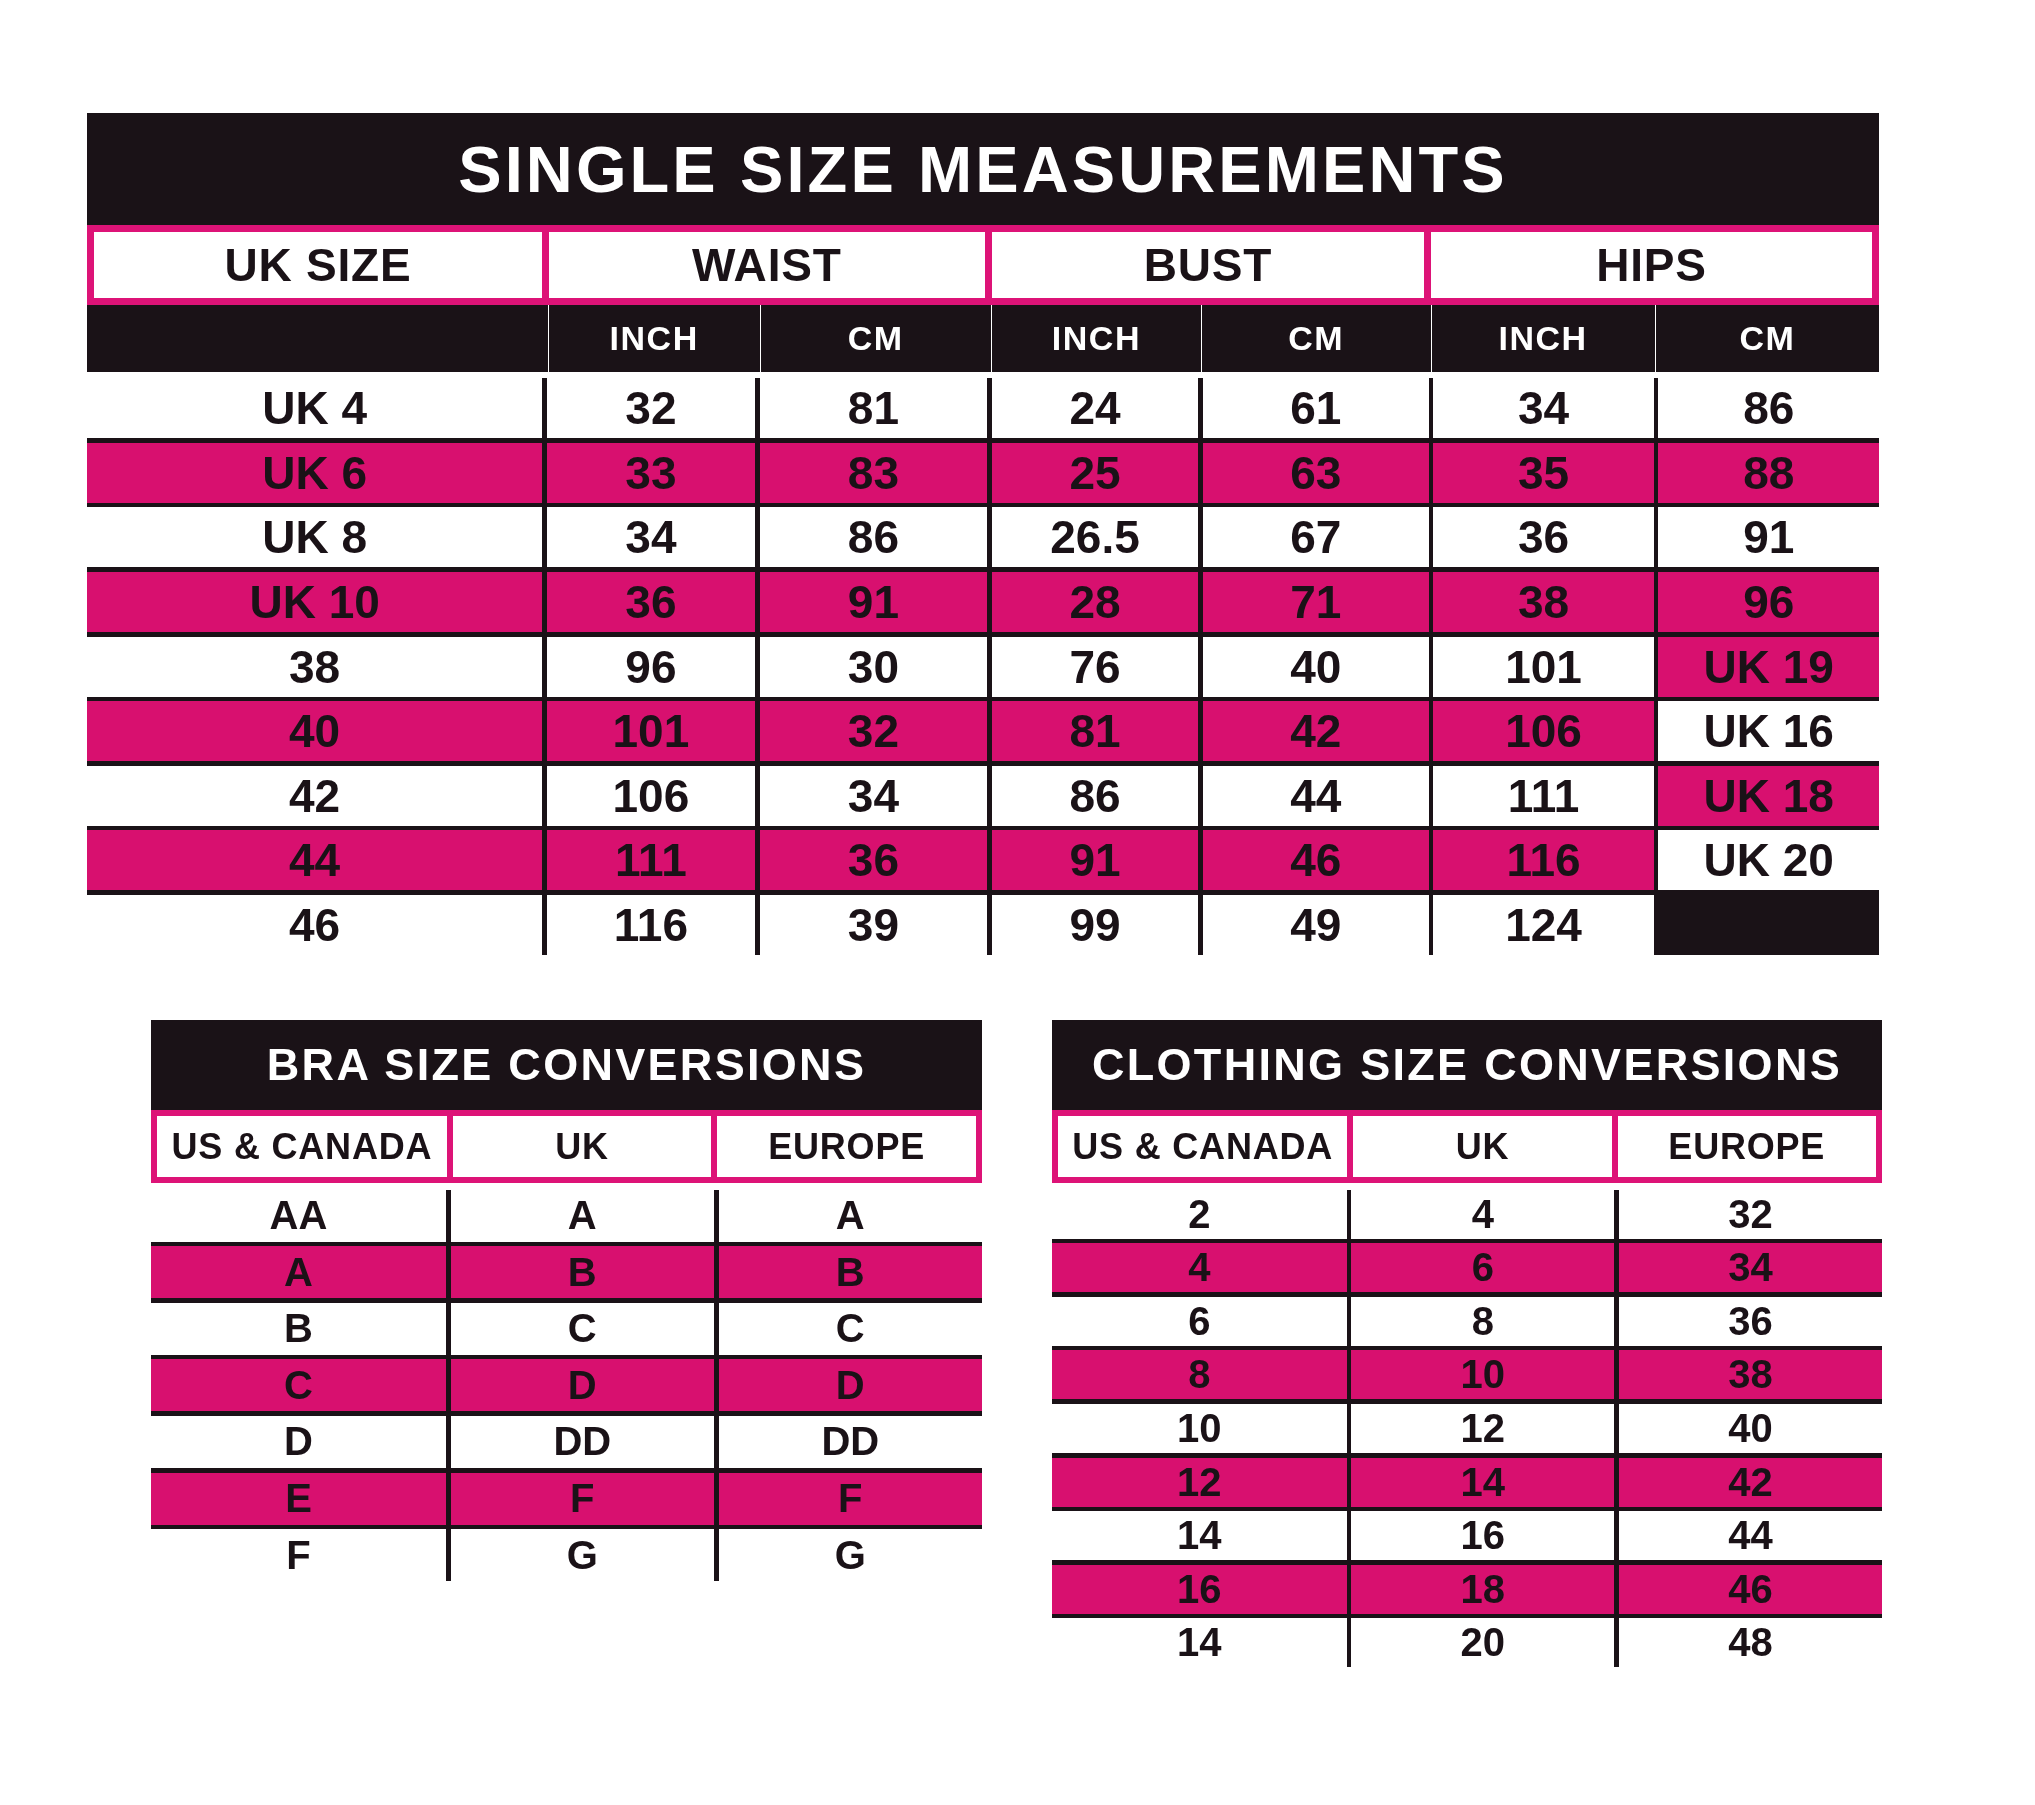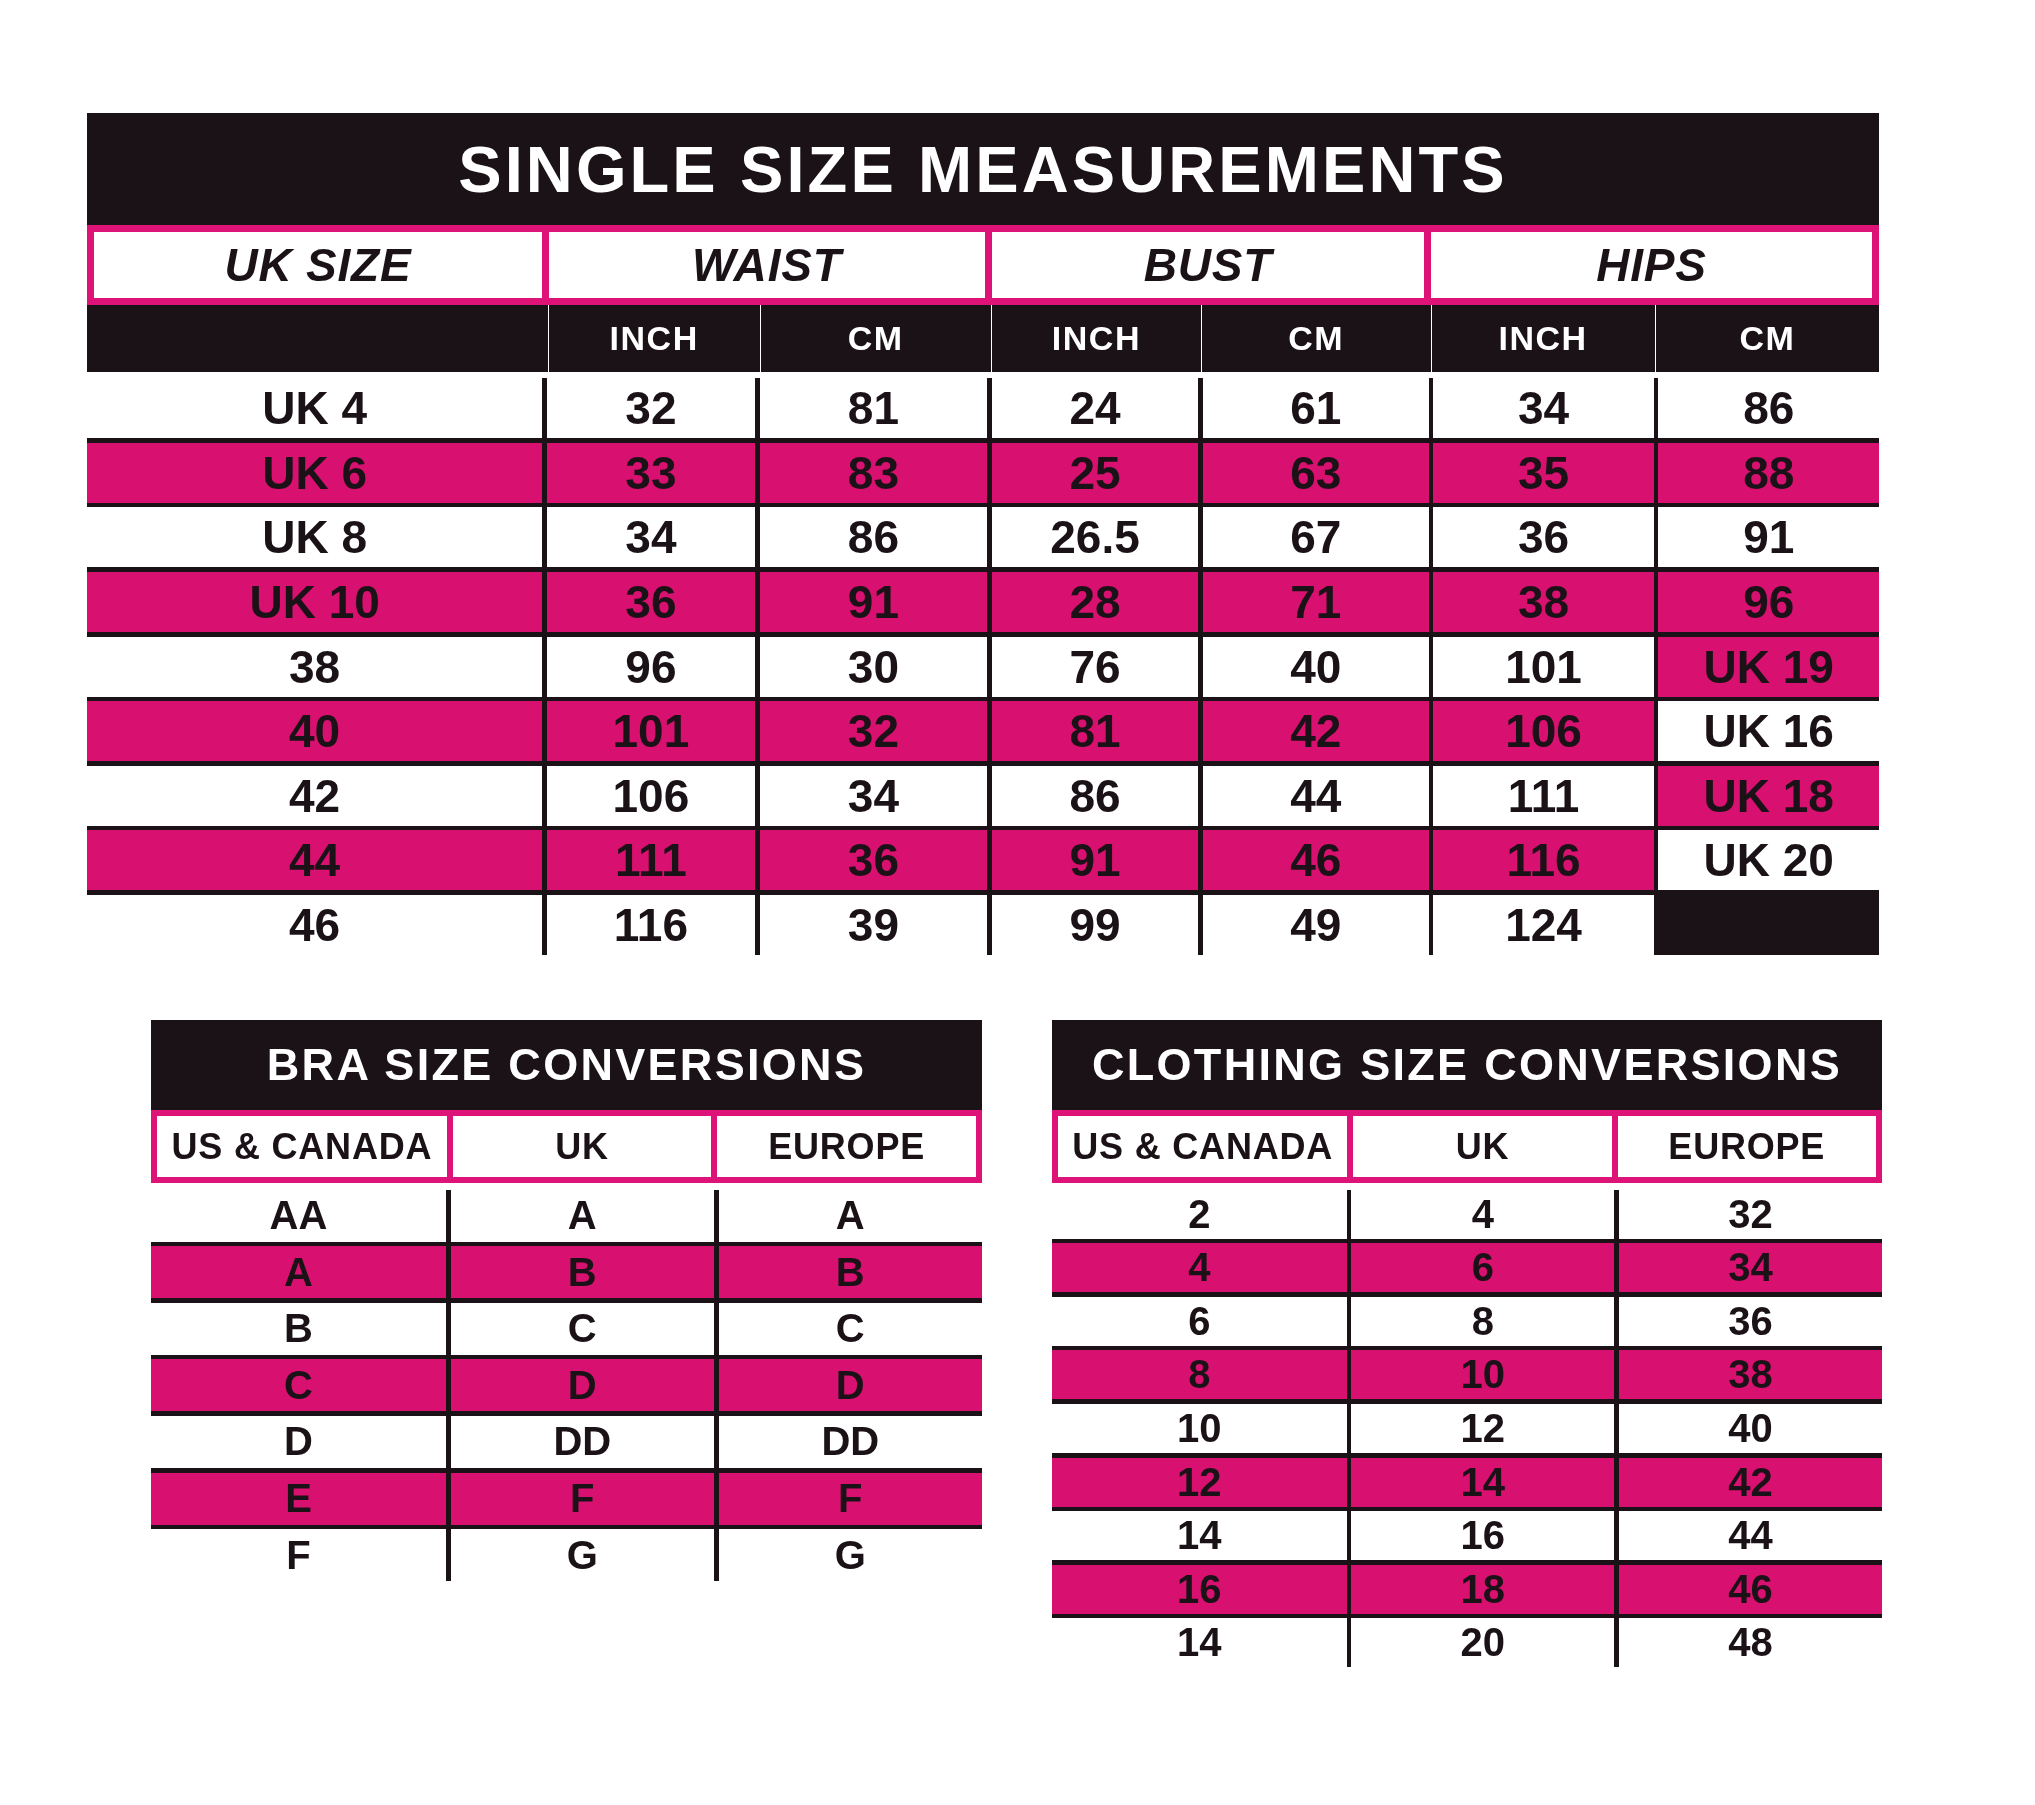--- a/index.html
+++ b/index.html
@@ -20,21 +20,21 @@
   #clothing{left:1052px;top:1020px;width:830px;}
 
   .band{background:var(--black);color:var(--white);display:flex;align-items:center;justify-content:center;}
   #main .band{height:112px;font-size:65px;letter-spacing:3.1px;}
   #bra .band,#clothing .band{height:90px;font-size:45px;letter-spacing:2.3px;}
 
   .grid{display:grid;}
   .main-cols{grid-template-columns:2.58fr 1.18fr 1.29fr 1.17fr 1.28fr 1.25fr 1.25fr;}
   .conv-cols{grid-template-columns:1.12fr 1fr 1fr;}
 
-  .group-row{background:var(--pink-border);padding:7px;gap:7px;font-style:italic;}
+  .group-row{background:var(--pink-border);padding:7px;gap:7px;}
   .group-row .hcell{background:var(--white);height:66px;display:flex;align-items:center;justify-content:center;font-size:46px;letter-spacing:0.8px;}
 
   .sub-row{background:var(--white);gap:1px;}
   .sub-row .scell{background:var(--black);color:var(--white);height:67px;display:flex;align-items:center;justify-content:center;font-size:34px;letter-spacing:1.5px;}
 
   .rows{background:var(--black);padding:0;gap:4.6px;margin-top:6.2px;}
   .rows .dcell{background:var(--white);height:60px;display:flex;align-items:center;justify-content:center;font-size:46px;}
   .rows .dcell.hl{background:var(--pink);}
 
   .header-row{background:var(--pink-border);padding:6.2px;gap:6.2px;}

